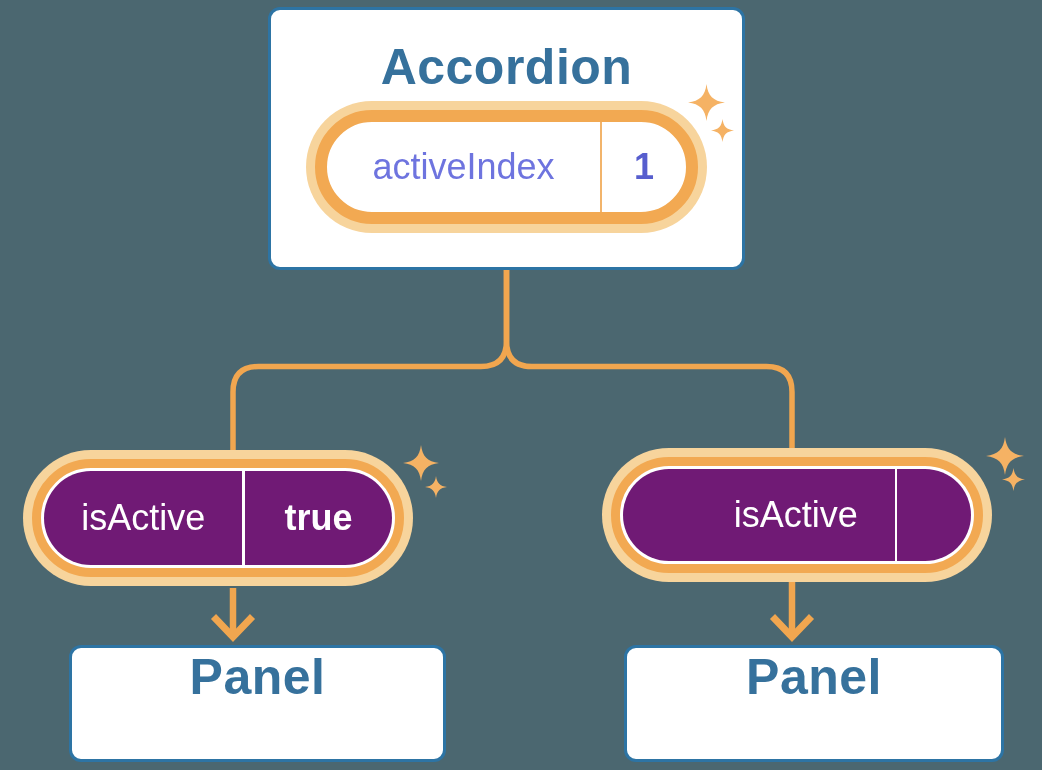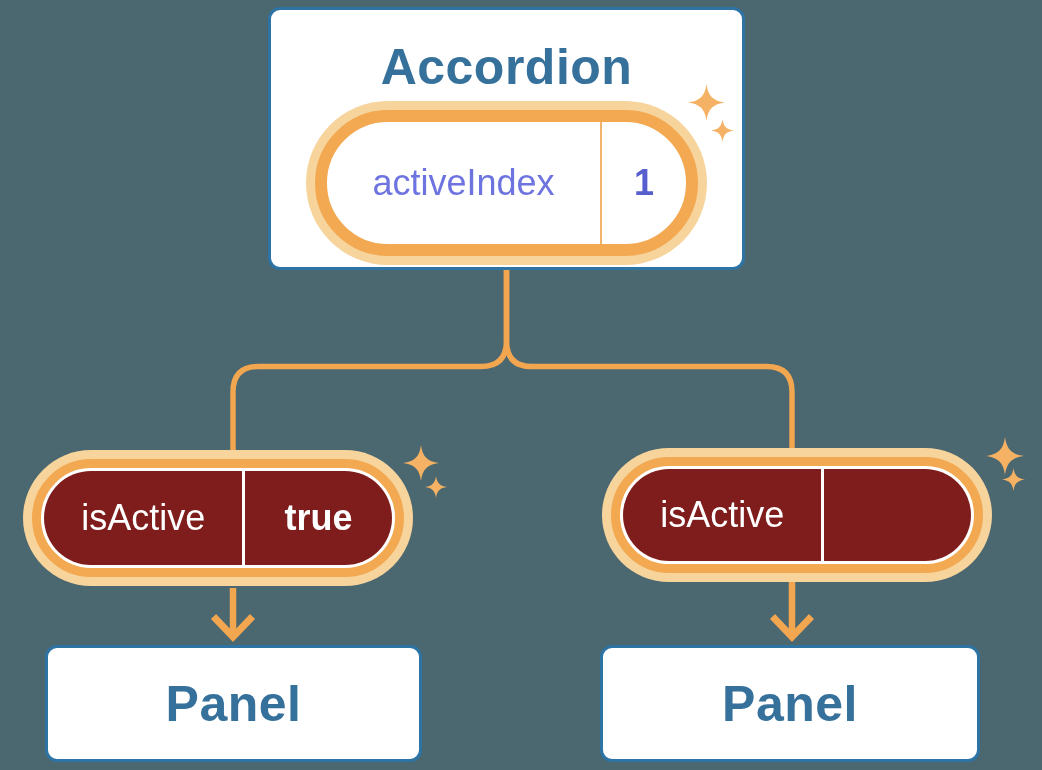--- a/index.html
+++ b/index.html
@@ -33,22 +33,23 @@
     color: #36719C;
     font-size: 50px;
     font-weight: 600;
     text-align: center;
     letter-spacing: 0.5px;
   }
   .root-card { left: 268px; top: 7px; width: 477px; height: 263px; }
   .root-card .card-title { margin-top: 28px; }
   .panel-card {
     display: flex;
-    align-items: center;
+    align-items: flex-start;
     justify-content: center;
+    margin-left: 24px;
   }
   .panel-left  { left: 45px;  top: 645px; width: 377px; height: 117px; }
   .panel-right { left: 600px; top: 645px; width: 380px; height: 117px; }
 
   
   .state-pill {
     position: absolute;
     box-sizing: border-box;
     border-radius: 999px;
     background: #FFFFFF;
@@ -61,32 +62,33 @@
     height: 100%;
     border-radius: 999px;
   }
   .pill-cell {
     display: flex;
     align-items: center;
     justify-content: center;
     font-size: 36px;
   }
   
-  .pill-root { left: 315px; top: 110px; width: 383px; height: 146px; }
+  .pill-root { left: 315px; top: 110px; width: 383px; height: 114px; }
   .pill-root .pill-label { flex: 0 0 273px; color: #6E74DF; font-weight: 400; }
   .pill-root .pill-divider { width: 2px; background: #F2B46B; }
   .pill-root .pill-value { flex: 1; color: #575ECE; font-weight: 700; }
 
   
   .pill-purple {
     border-width: 9px;
     padding: 3px;
   }
   .pill-purple .pill-inner {
-    background: #7f1d1d;
+    background: #701a75;
+    justify-content: center;
   }
   .pill-purple .pill-label { flex: 0 0 57%; color: #FFFFFF; font-weight: 400; }
   .pill-purple .pill-divider { width: 2.5px; background: #FFFFFF; }
   .pill-purple .pill-value { flex: 1; color: #FFFFFF; font-weight: 700; }
   .pill-child-left  { left: 32px;  top: 459px; width: 372px; height: 118px; }
   .pill-child-right { left: 611px; top: 457px; width: 372px; height: 116px; }
 
   
   .sparkle { position: absolute; }
 </style>

